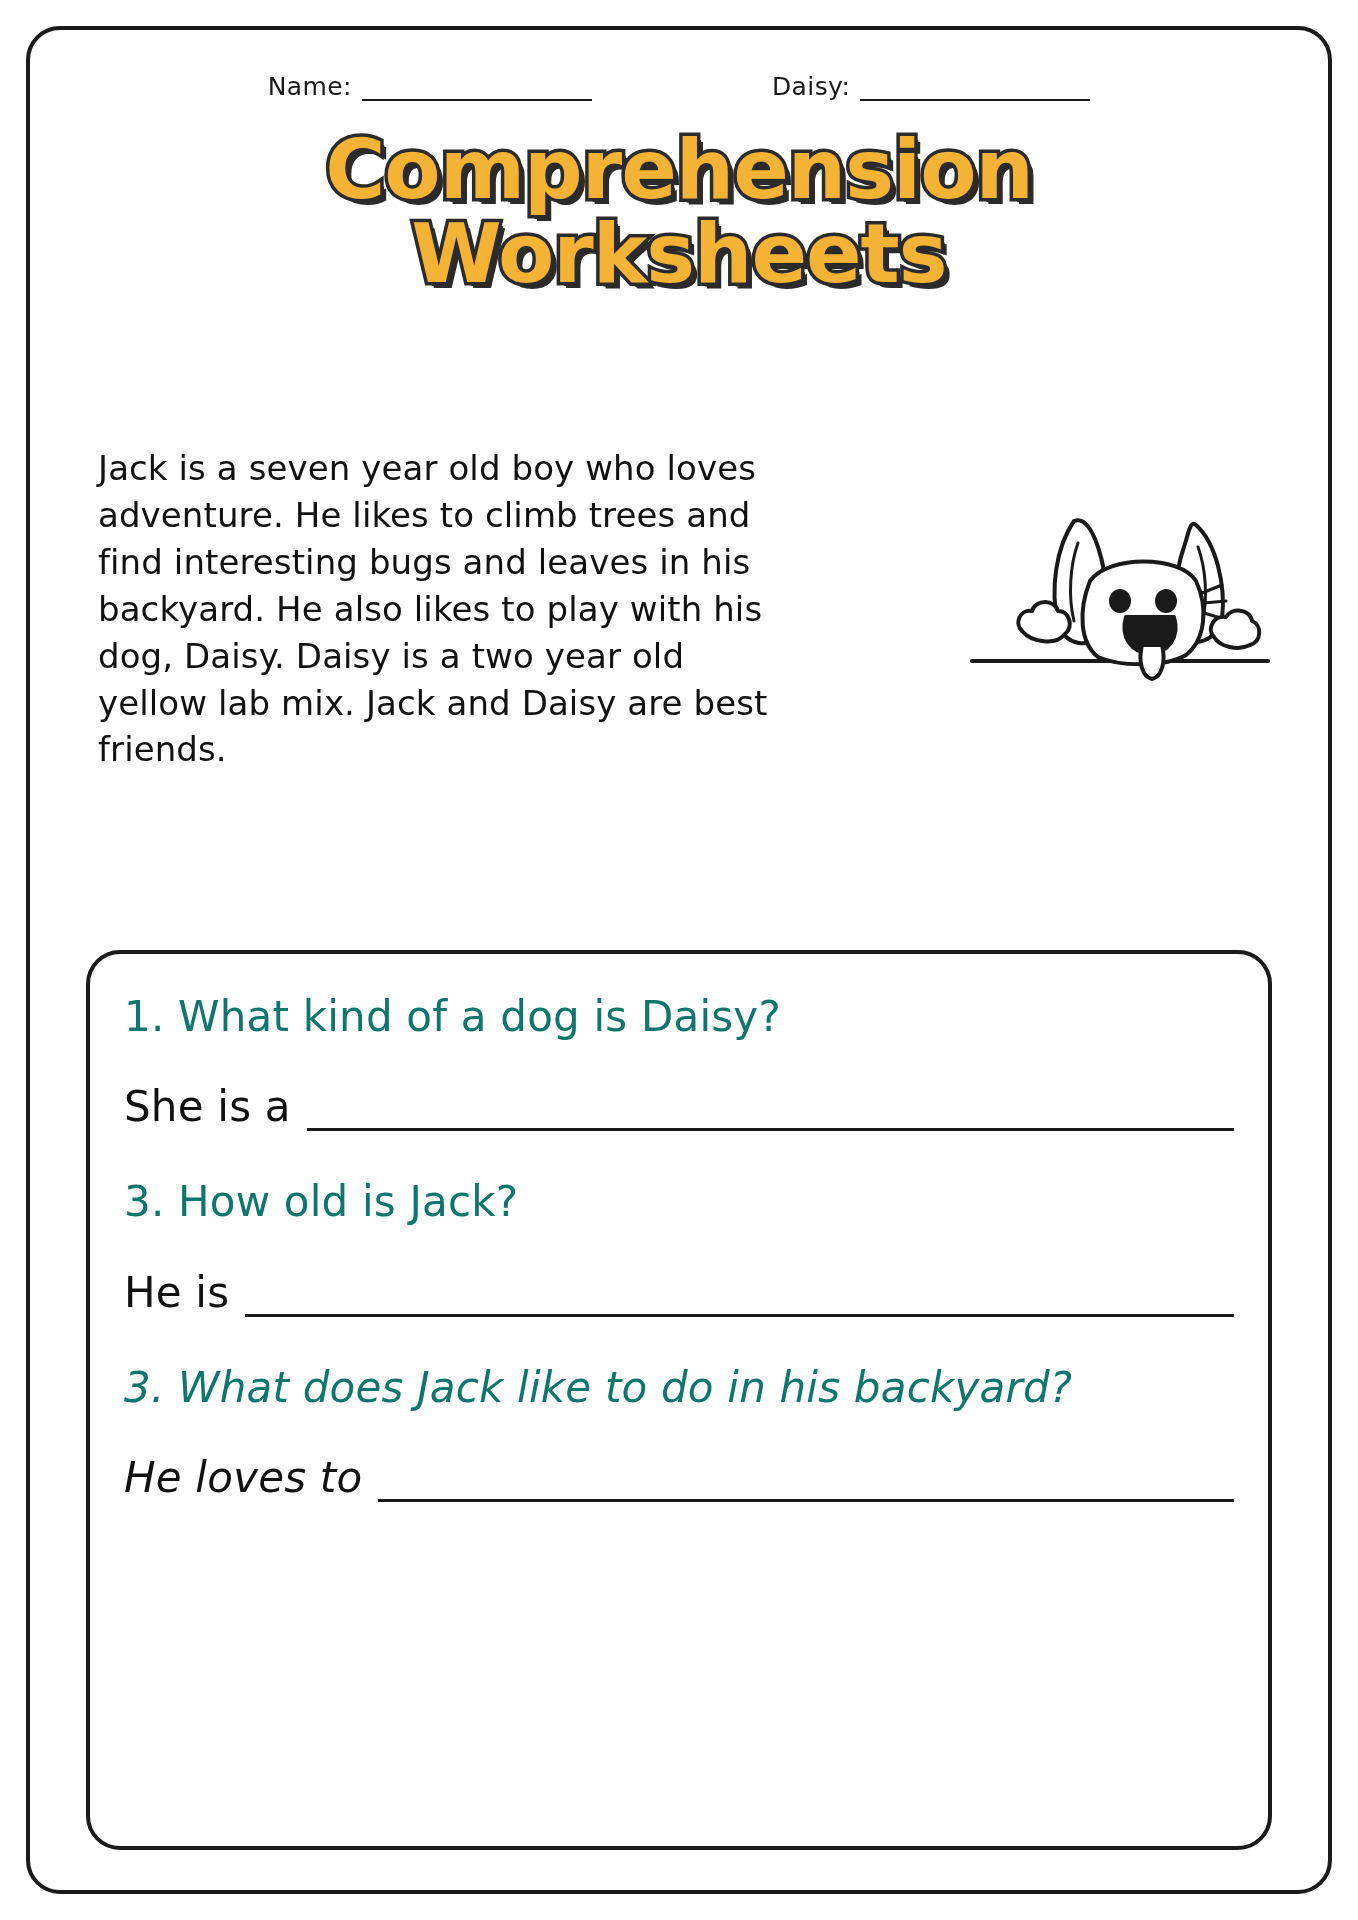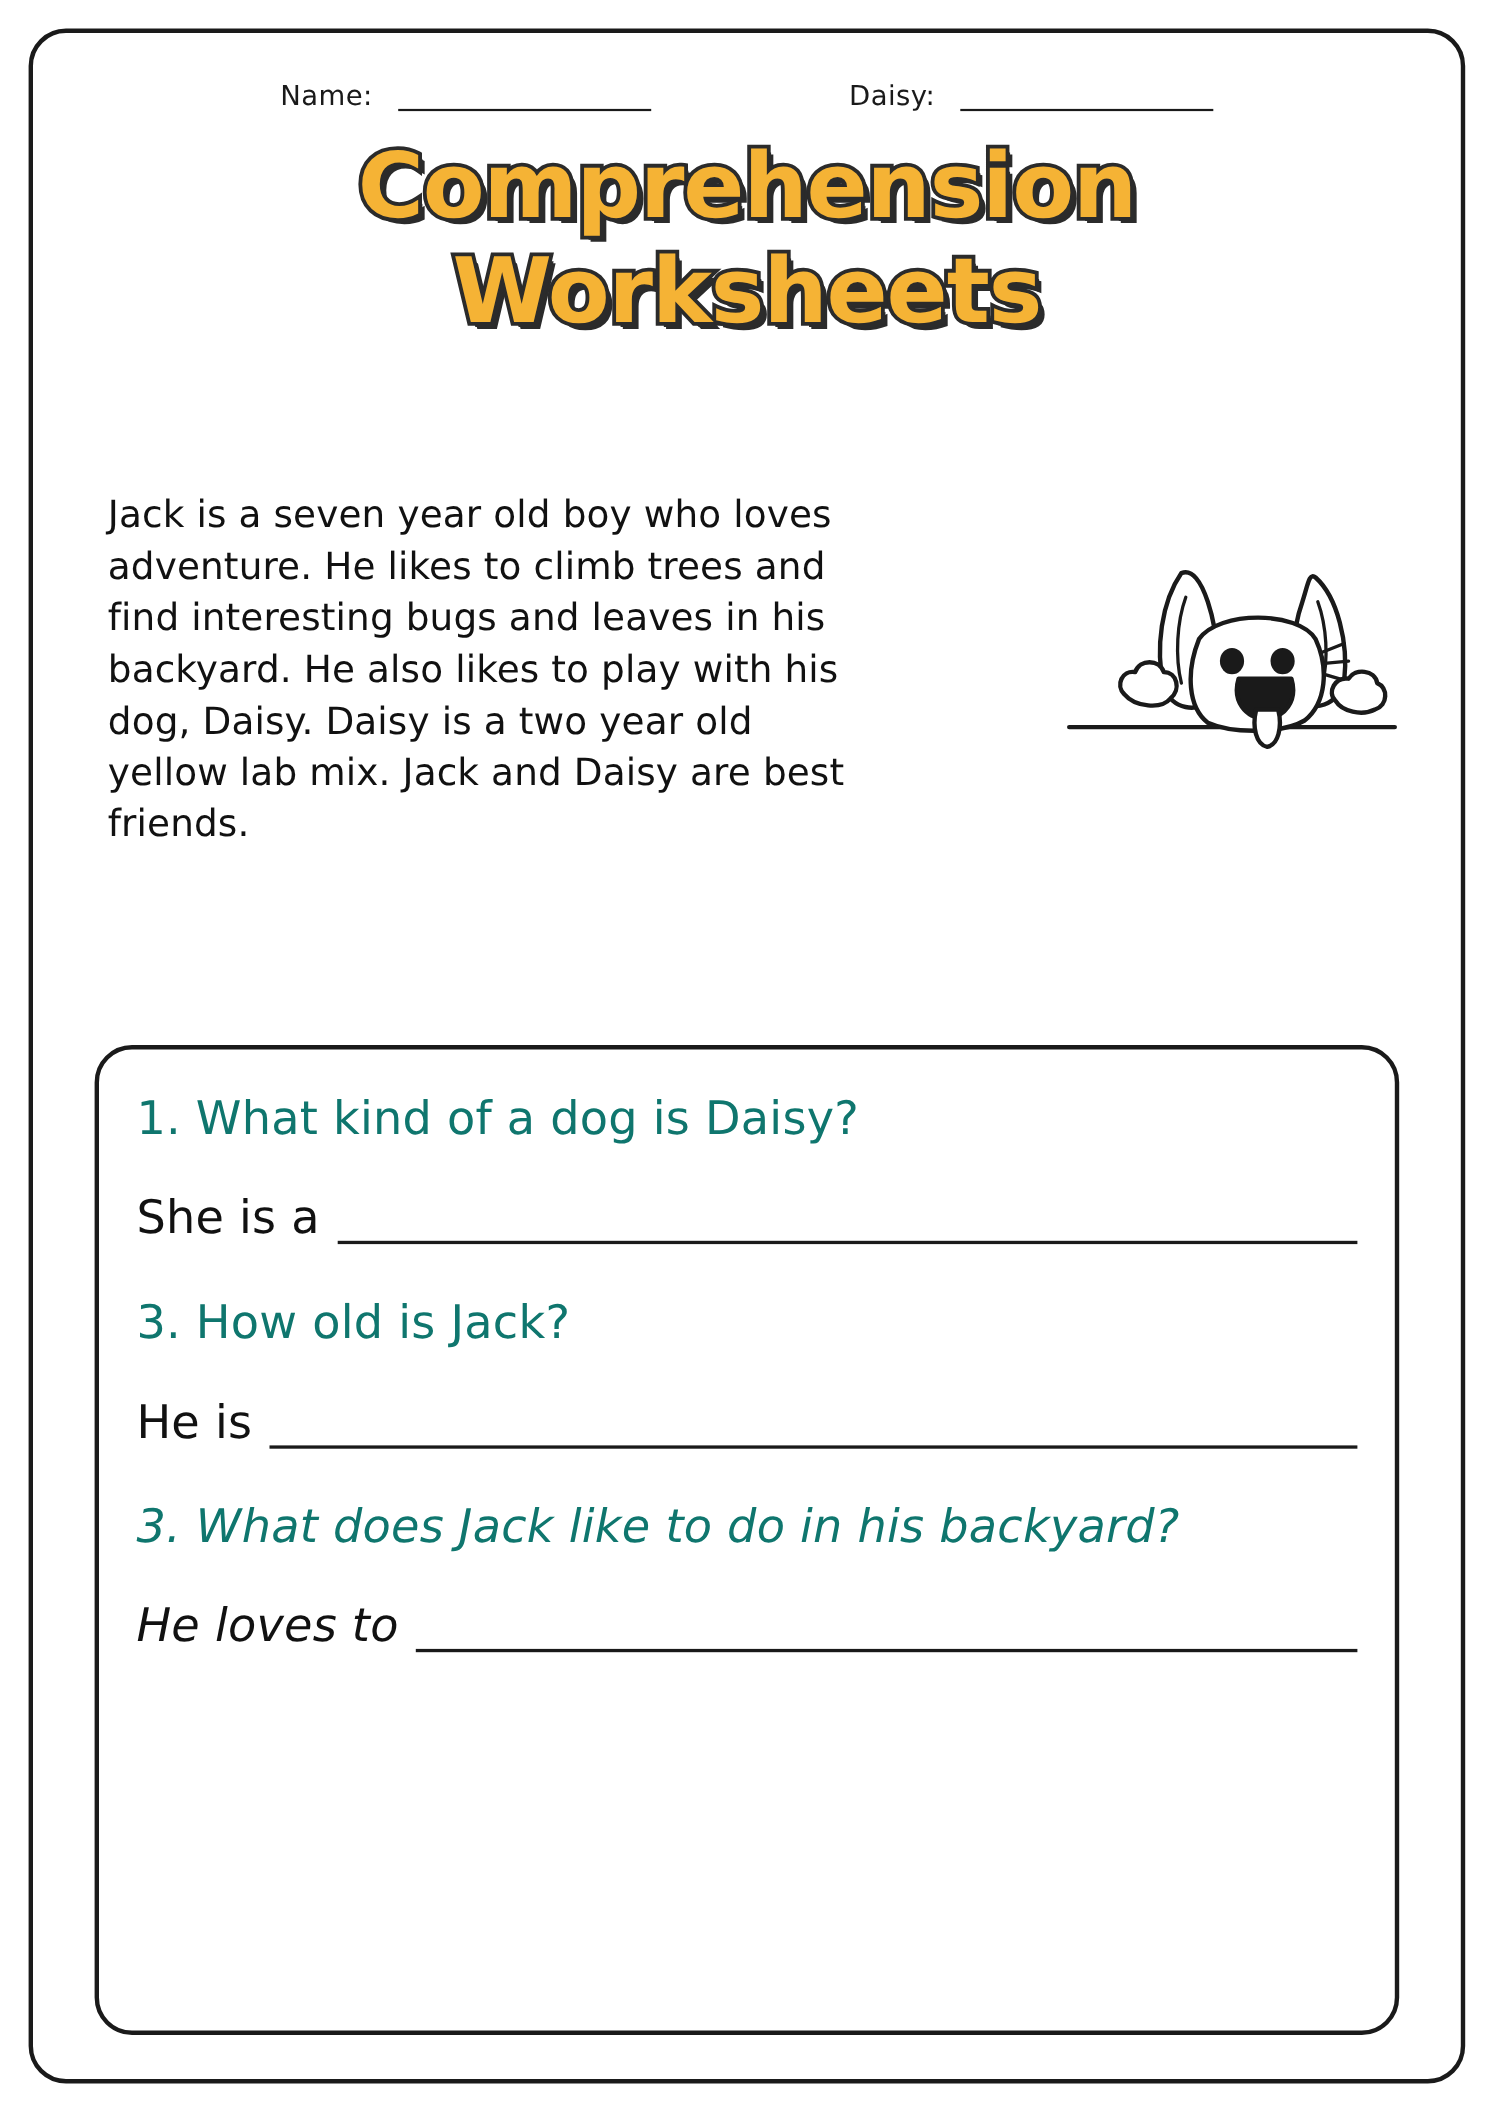--- a/index.html
+++ b/index.html
@@ -39,21 +39,21 @@
     display: flex;
     justify-content: center;
     gap: 180px;
     font-size: 25px;
     color: #1a1a1a;
     letter-spacing: .4px;
   }
   .field {
     display: flex;
     align-items: flex-end;
-    gap: 23px;
+    gap: 10px;
   }
   .field .lbl { font-size: 25px; }
   .rule {
     display: inline-block;
     width: 230px;
     border-bottom: 2.5px solid #1a1a1a;
     height: 20px;
   }
 
   
@@ -72,21 +72,21 @@
     letter-spacing: -1px;
     color: #F5B335;
     -webkit-text-stroke: 7px #2b2b2b;
     paint-order: stroke fill;
     text-shadow:
        4px 4px 0 #2b2b2b,
        6px 6px 0 #2b2b2b;
     margin: 0;
     padding: 0;
   }
-  .title-line.second { margin-top: 12px; }
+  .title-line.second { margin-top: 0; }
 
   
   .story {
     position: absolute;
     top: 415px;
     left: 68px;
     width: 700px;
     font-size: 34px;
     line-height: 1.38;
     color: #111;

